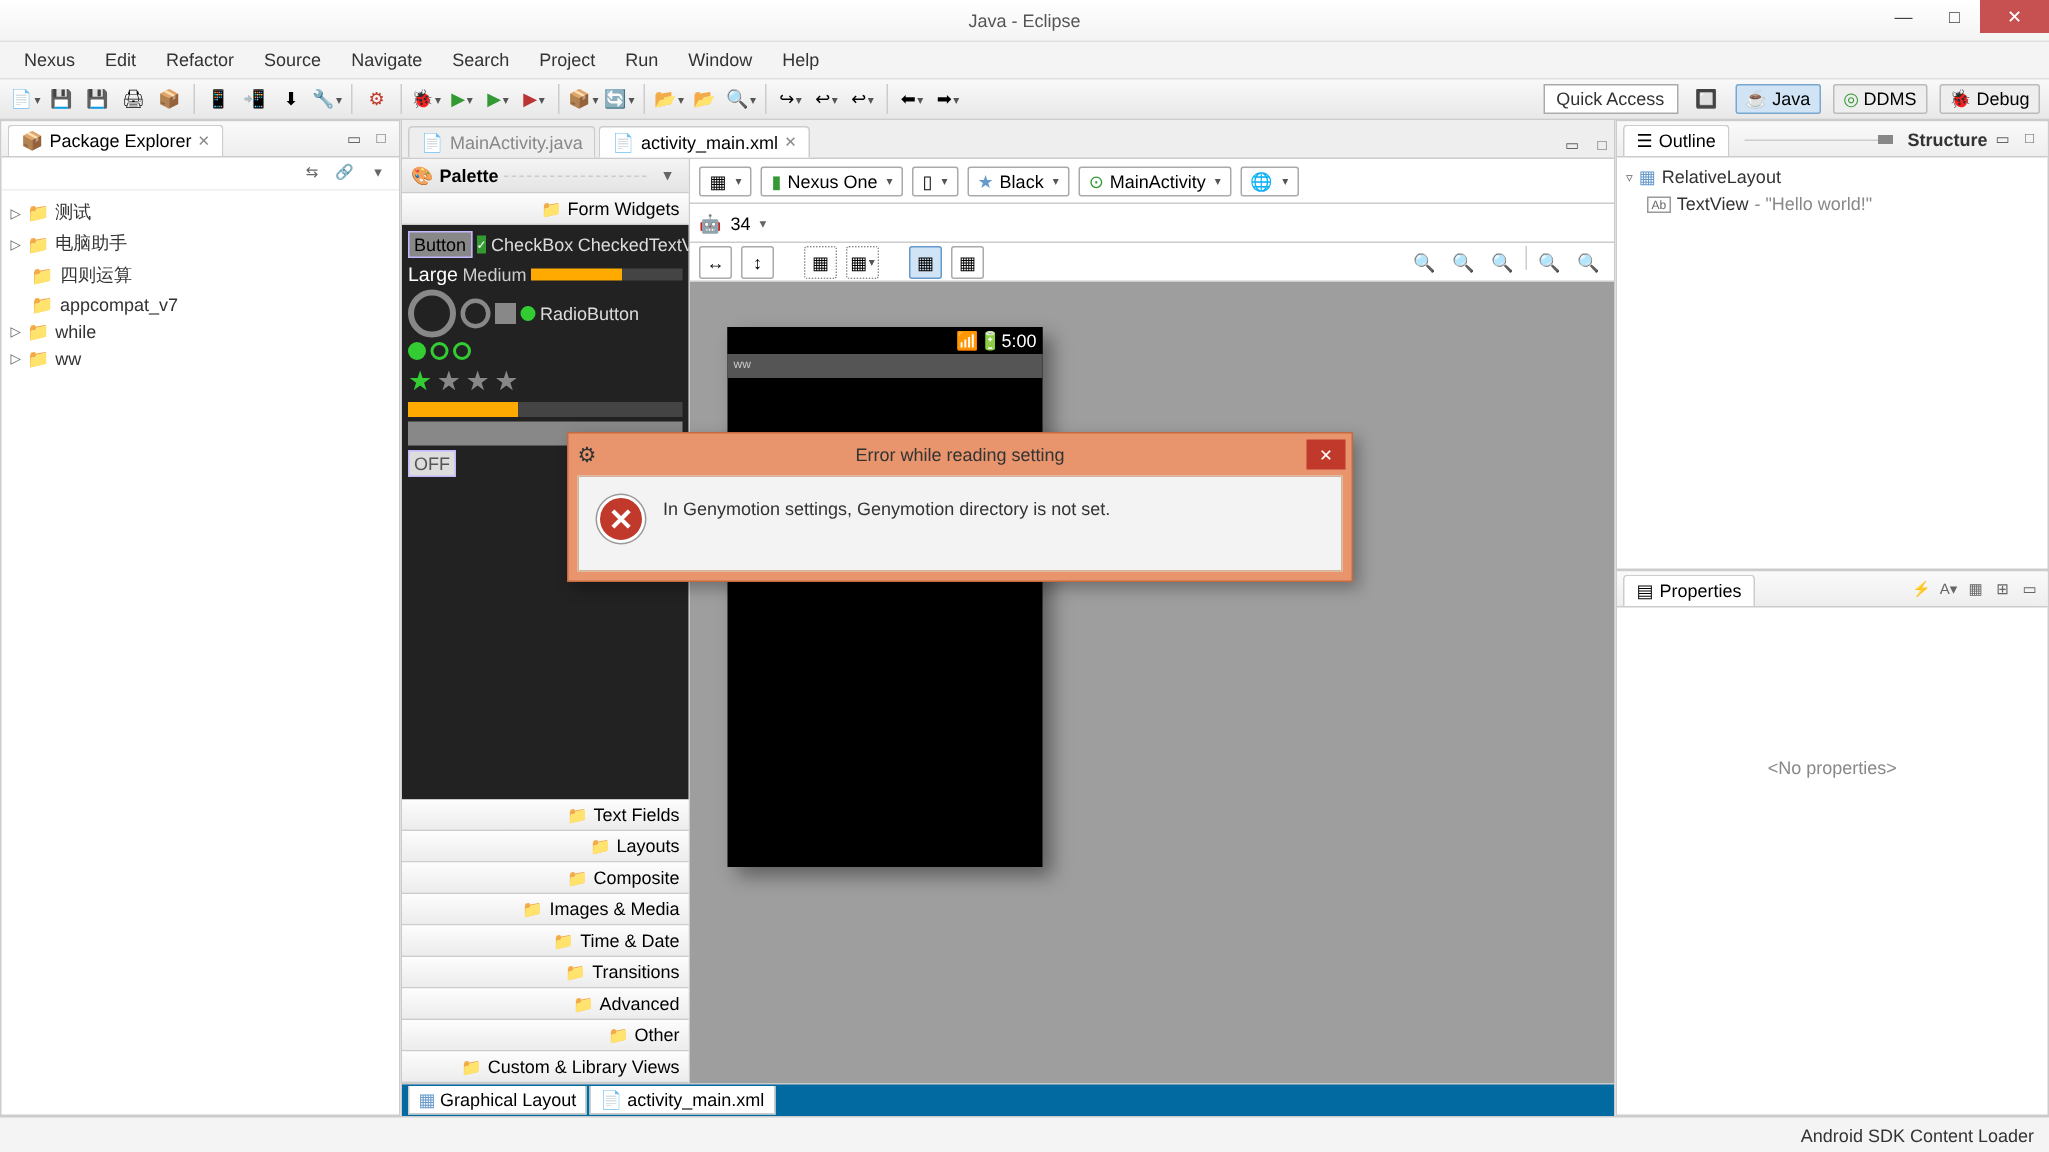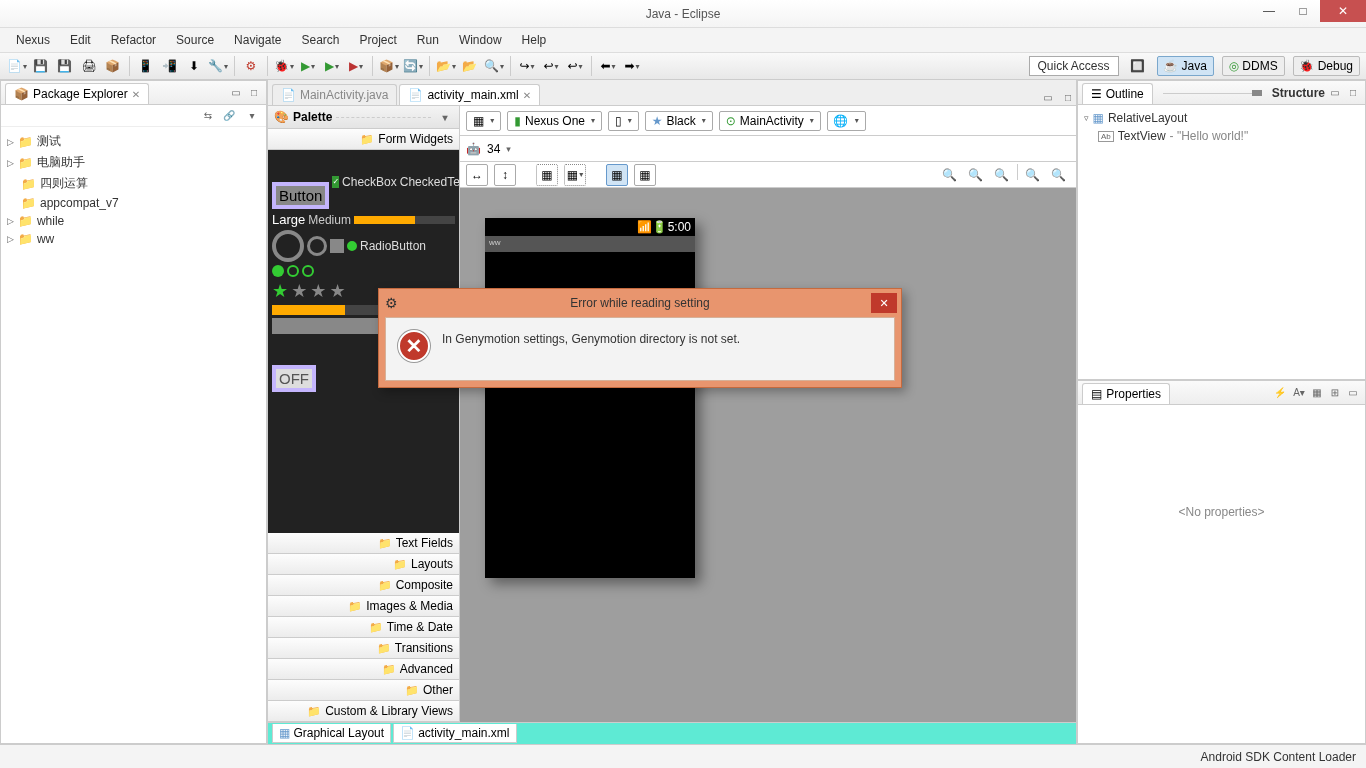--- a/index.html
+++ b/index.html
@@ -41,37 +41,37 @@
 .canvas-toolbar { height: 30px; background: #fff; border-bottom: 1px solid #ccc; display: flex; align-items: center; padding: 0 6px; gap: 6px; }
 .canvas-toolbar2 { height: 26px; background: #fff; border-bottom: 1px solid #ccc; display: flex; align-items: center; padding: 0 6px; gap: 6px; }
 .canvas-area { flex: 1; background: #9e9e9e; position: relative; overflow: auto; }
 .device { position: absolute; left: 25px; top: 30px; width: 210px; height: 360px; background: #000; box-shadow: 6px 6px 12px rgba(0,0,0,0.4); }
 .device-status { height: 18px; background: #000; color: #fff; font-size: 9px; display: flex; justify-content: flex-end; align-items: center; padding: 0 4px; margin-top: 0; }
 .device-title { height: 16px; background: #555; color: #ccc; font-size: 8px; padding: 2px 4px; }
 .right-col { width: 290px; display: flex; flex-direction: column; border-left: 1px solid #ccc; }
 .outline { height: 300px; }
 .props { flex: 1; }
 .footer { height: 24px; background: #f4f4f4; border-top: 1px solid #ccc; display: flex; align-items: center; justify-content: flex-end; padding: 0 10px; color: #333; }
-.editor-bottom-tabs { height: 22px; background: #5eead4; border-top: 1px solid #ccc; display: flex; align-items: center; padding-left: 4px; gap: 2px; }
+.editor-bottom-tabs { height: 22px; background: #0369a1; border-top: 1px solid #ccc; display: flex; align-items: center; padding-left: 4px; gap: 2px; }
 .bottom-tab { border: 1px solid #ccc; border-top: none; padding: 2px 6px; background: #fff; font-size: 11px; }
 .combo { border: 1px solid #aaa; background: #fff; padding: 2px 6px; display: flex; align-items: center; gap: 4px; border-radius: 2px; }
 .combo::after { content: "▾"; font-size: 8px; color: #555; margin-left: 2px; }
 .zoom-icons { margin-left: auto; display: flex; gap: 4px; }
 .dialog-overlay { position: absolute; left: 378px; top: 288px; width: 524px; background: #e8956e; border: 1px solid #c56a3e; box-shadow: 4px 4px 10px rgba(0,0,0,0.3); }
 .dialog-title { height: 28px; display: flex; align-items: center; justify-content: center; position: relative; color: #333; }
 .dialog-title .dlg-icon { position: absolute; left: 6px; font-size: 14px; }
 .dialog-close { position: absolute; right: 4px; top: 4px; width: 26px; height: 20px; background: #c0392b; color: #fff; display: flex; align-items: center; justify-content: center; font-size: 11px; }
 .dialog-body { background: #f3f3f3; margin: 0 6px 6px 6px; border: 1px solid #d6b199; padding: 12px; }
 .dlg-content { display: flex; gap: 12px; }
 .err-icon { width: 32px; height: 32px; border-radius: 50%; background: #c0392b; color: #fff; display: flex; align-items: center; justify-content: center; font-size: 20px; font-weight: bold; border: 2px solid #fff; box-shadow: 0 0 0 1px #999; flex: none; }
 .dlg-btn-row { display: flex; justify-content: flex-end; margin-top: 30px; }
 .dlg-btn { border: 1px solid #3d85c6; background: #fff; padding: 4px 30px; }
 .caret { font-size: 9px; color: #666; }
 .pal-row { display:flex; align-items:center; gap:3px; margin-bottom:3px; }
-.pal-btn { background:#888; color:#000; border:4px solid #c4b5fd; padding:1px 3px; font-size:15px;margin-top:28px; }
+.pal-btn { background:#888; color:#000; border:1px solid #c4b5fd; padding:1px 3px; font-size:12px; }
 .star { color:#888; font-size:18px; }
 .star.green { color:#3c3; }
 .props-empty { color:#888; text-align:center; padding-top:100px; }
 .ruler-line { position: absolute; left: 4px; right: 4px; top: 50%; height: 1px; background: #ccc; }
 .ruler-knob { position: absolute; width: 10px; height: 6px; background: #888; top: 50%; transform: translateY(-50%); }
 </style>
 </head>
 <body>
 
 <div class="titlebar">

